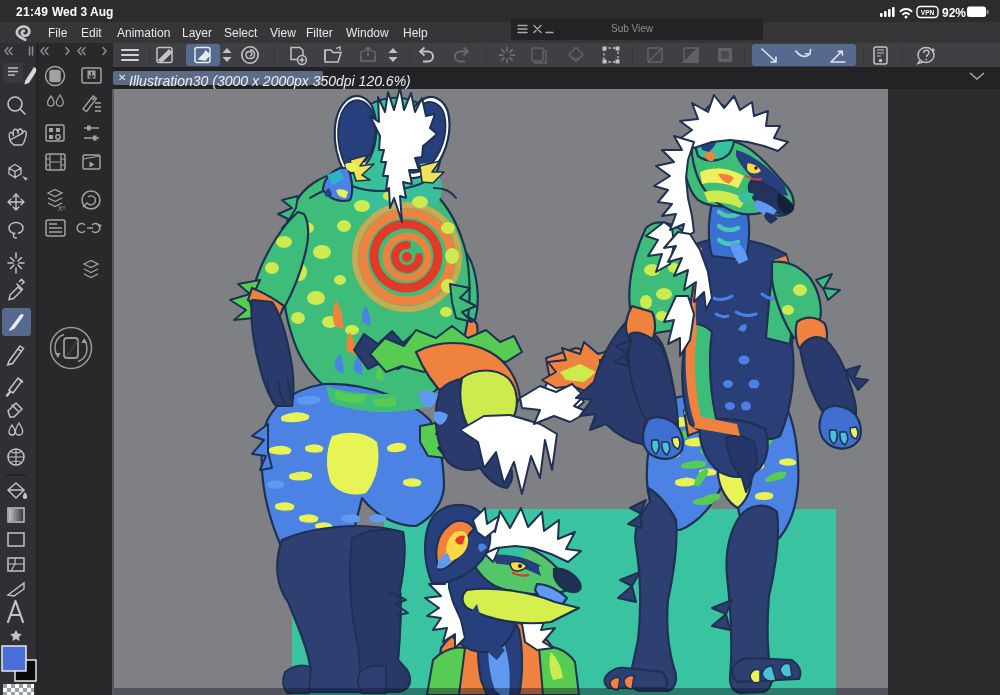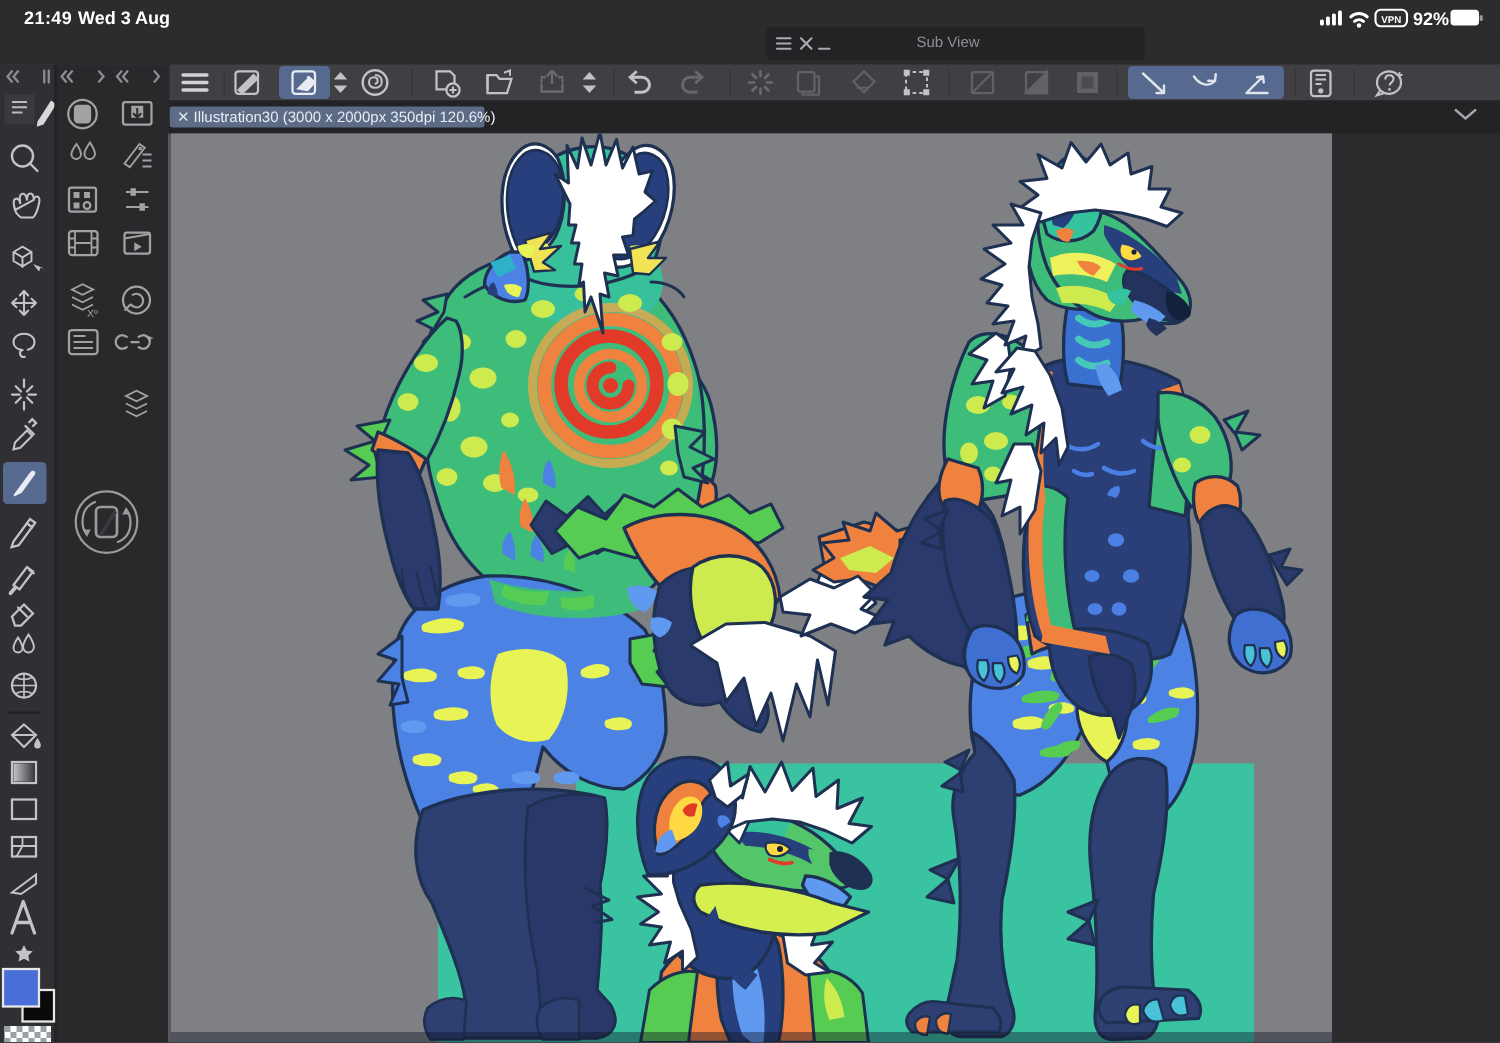--- a/index.html
+++ b/index.html
@@ -39,20 +39,34 @@
         <path d="M23,9.2 a4.6,4.6 0 0 1 6,0"></path>
       </g>
       <circle cx="26" cy="12" r="1.5" fill="#fff"></circle>
       <rect x="37" y="1.5" width="21" height="11" rx="3.5" fill="none" stroke="#fff" stroke-width="1.4"></rect>
       <text x="47.5" y="10" font-size="6.5" font-weight="bold" fill="#fff" text-anchor="middle" font-family="Liberation Sans">VPN</text>
       <text x="62" y="11.5" font-size="12" font-weight="bold" fill="#fff" font-family="Liberation Sans">92%</text>
       <rect x="87" y="1.5" width="19" height="10.5" rx="2.5" fill="#fff"></rect>
       <rect x="106.5" y="5" width="2" height="4" rx="1" fill="#9a9a9c"></rect>
     </svg>
   </div>
+  <div class="abs" id="menubar">
+    <svg class="icon" style="left:14px;top:2px" width="18" height="17" viewBox="0 0 18 17">
+      <path d="M11.2,15.8 C8,14 5.2,13.2 3.6,10.8 C2,8.2 3.2,4.8 6.2,3.4 C9.4,2 13.2,2.6 14.7,5.2 C16.1,7.7 15,10.6 12.4,11.5 C10.3,12.2 8.4,11.4 7.9,9.7 C7.5,8.3 8.4,6.9 9.9,6.9" fill="none" stroke="#c9c9cb" stroke-width="2.7" stroke-linecap="round"></path>
+    </svg>
+    <span class="menuitem" style="left:48px;">File</span>
+    <span class="menuitem" style="left:81px;">Edit</span>
+    <span class="menuitem" style="left:117px;">Animation</span>
+    <span class="menuitem" style="left:182px;">Layer</span>
+    <span class="menuitem" style="left:224px;">Select</span>
+    <span class="menuitem" style="left:270px;">View</span>
+    <span class="menuitem" style="left:306px;">Filter</span>
+    <span class="menuitem" style="left:346px;">Window</span>
+    <span class="menuitem" style="left:403px;">Help</span>
+  </div>
   <div class="abs" id="toolbar">
     <svg class="icon" style="left:0;top:0" width="1000" height="24" viewBox="0 0 1000 24">
       <g fill="none" stroke="#37373a" stroke-width="1">
         <path d="M149.5,3 v18 M274.5,3 v18 M409.5,3 v18 M486.5,3 v18 M632.5,3 v18 M744.5,3 v18 M863.5,3 v18 M902.5,3 v18"></path>
       </g>
       <rect x="186" y="1" width="34" height="22" rx="3" fill="#56698f"></rect>
       <rect x="752" y="1" width="104" height="22" rx="3" fill="#56698f"></rect>
 
       <g stroke="#d2d2d4" stroke-width="2.2" stroke-linecap="round">
           <path d="M122,7 h16 M122,12 h16 M122,17 h16"></path>
@@ -168,21 +182,21 @@
           <path d="M920,17.5 l-2,3 l5,-1.5"></path>
           <path d="M923.5,10 c0,-1.8 1.2,-2.8 2.8,-2.8 c1.6,0 2.7,1 2.7,2.4 c0,2.4 -2.6,2.2 -2.6,4.4" stroke-width="1.4"></path>
           <circle cx="926.3" cy="16.6" r="0.9" fill="#c2c2c4" stroke="none"></circle>
           <path d="M933,5 v4 M931,7 h4" stroke-width="1.2"></path>
         </g>
     </svg>
   </div>
   <div class="abs" id="tabrow">
     <div style="position:absolute;left:113px;top:4px;width:210px;height:14px;background:#5d6b85;border-radius:2px;">
       <span style="position:absolute;left:5px;top:1px;font-size:10px;color:#dfe5f0;">✕</span>
-      <span style="position:absolute;left:16px;top:1.5px;font-size:10px;color:#e8edf6;white-space:nowrap;">Illustration30 (3000 x 2000px 350dpi 120.6%)</span>
+      <span style="position:absolute;left:16px;top:1.5px;font-size:14px;color:#e8edf6;white-space:nowrap;font-style:italic;">Illustration30 (3000 x 2000px 350dpi 120.6%)</span>
     </div>
     <svg class="icon" style="left:966px;top:2px" width="22" height="14" viewBox="0 0 22 14">
         <path d="M4,4 l7,6 7,-6" fill="none" stroke="#a8a8ac" stroke-width="1.6"></path>
       </svg>
   </div>
   <div class="abs" id="toolcol"></div>
   <div class="abs" id="panelcol"></div>
   <div class="abs" id="canvasarea"></div>
   <div class="abs" id="rightcol"></div>
   <div class="abs" id="paneldiv"></div>

